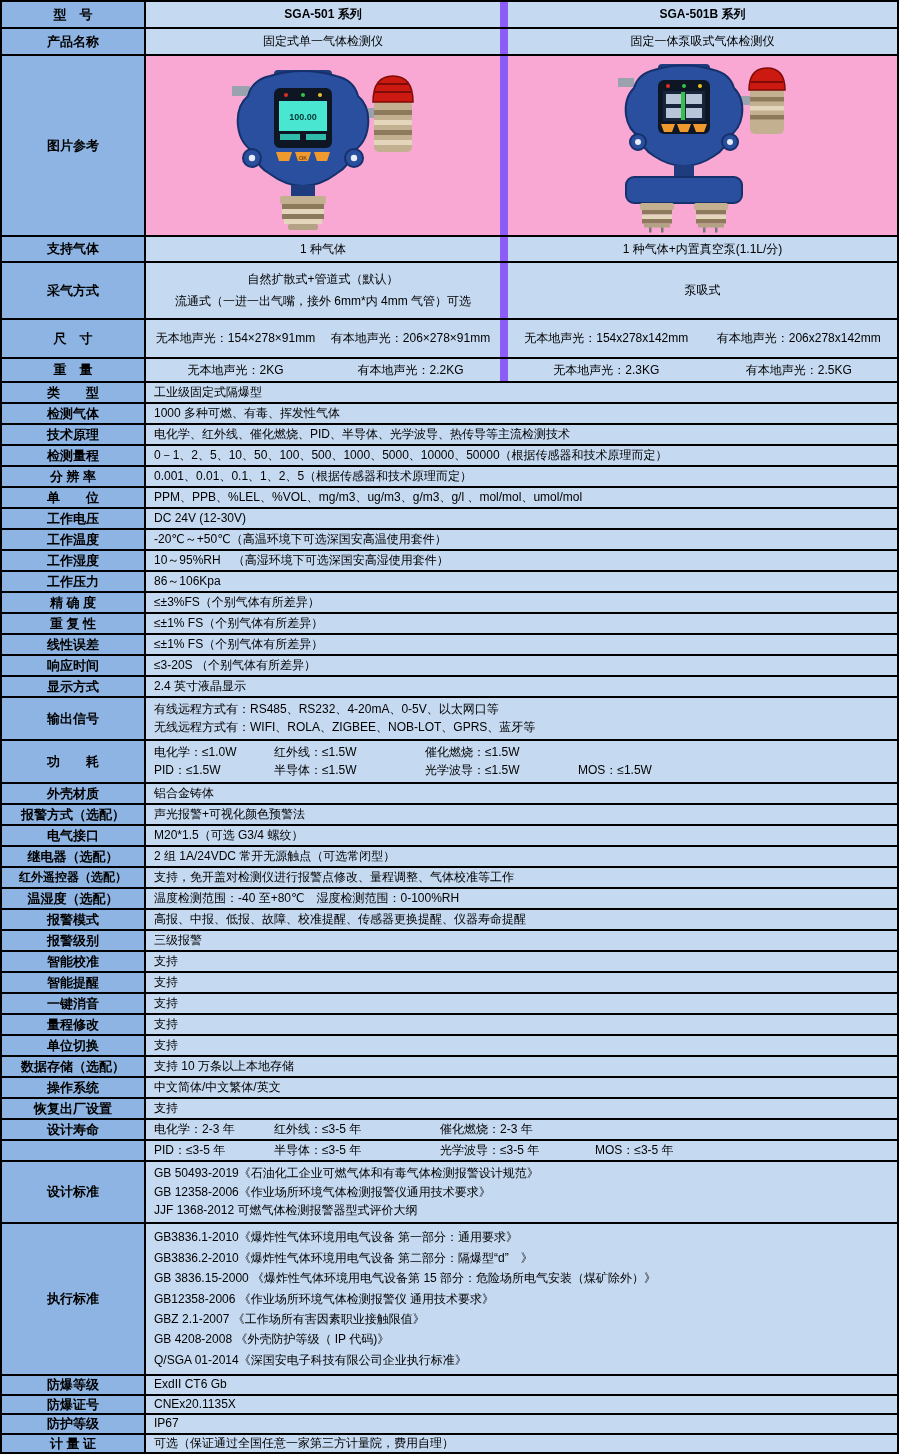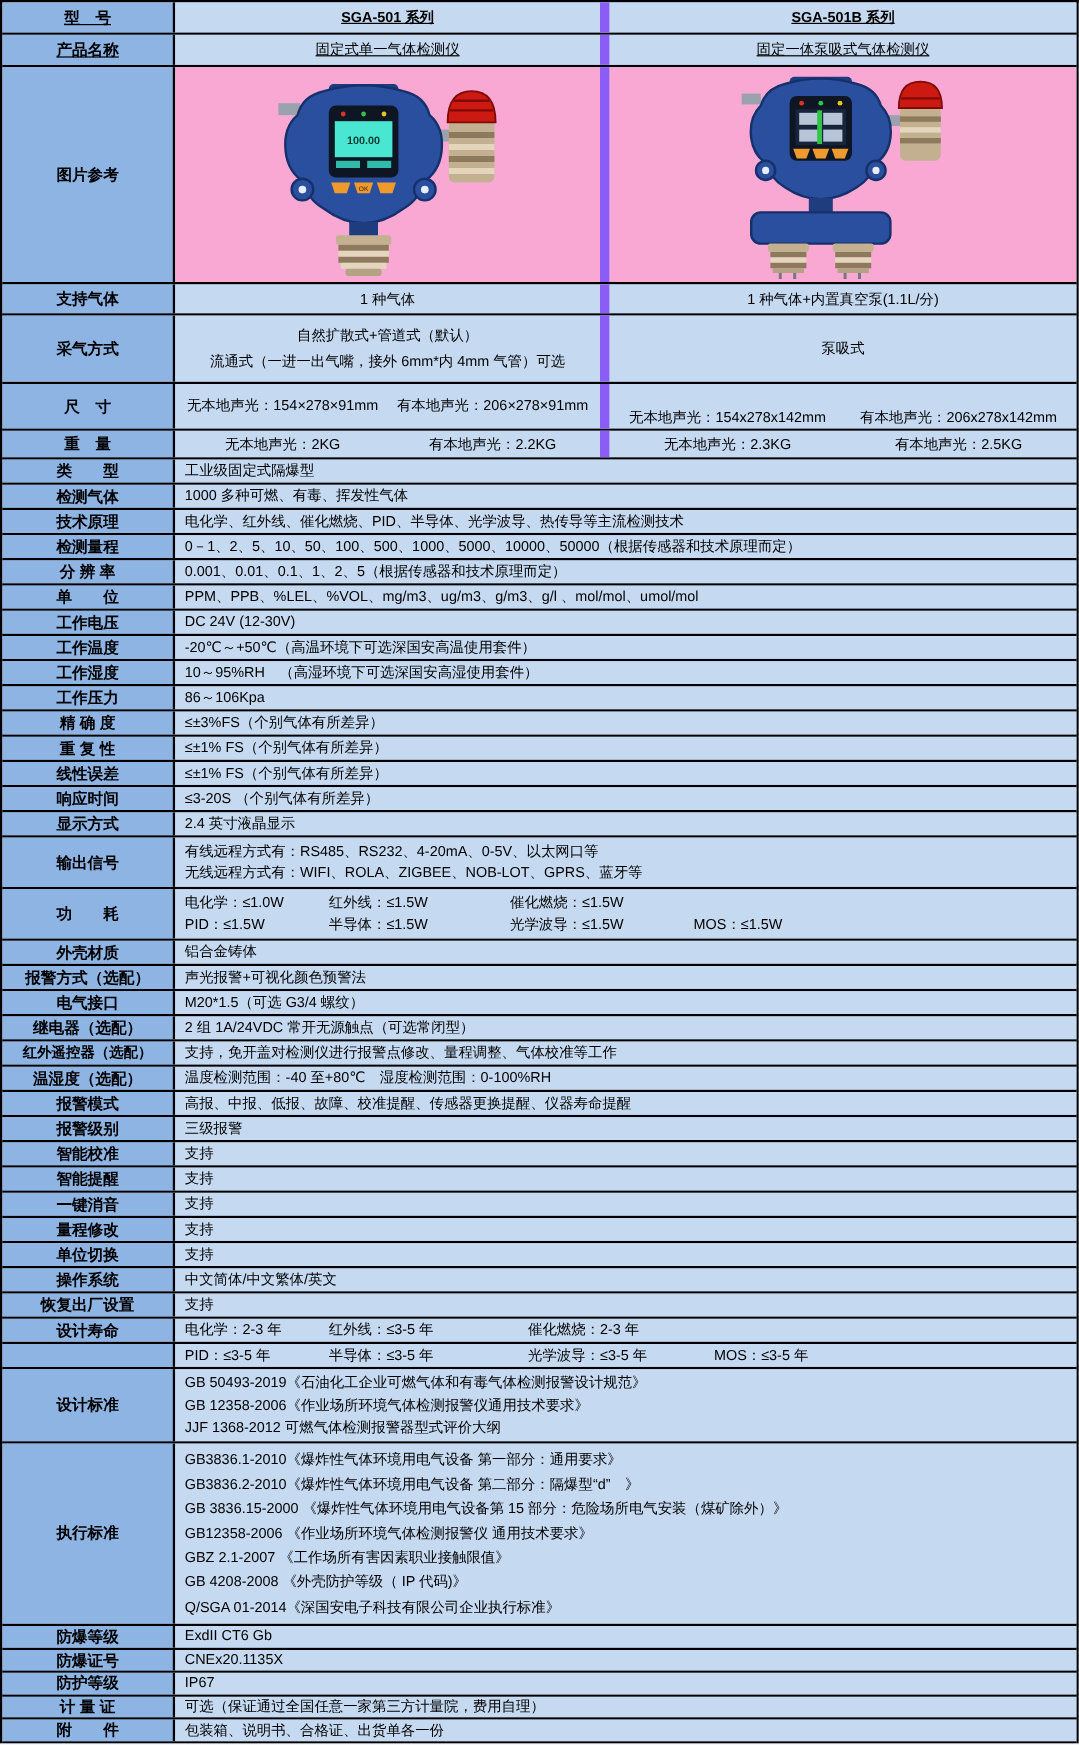--- a/index.html
+++ b/index.html
@@ -18,21 +18,21 @@
   .vcol{flex-direction:column;justify-content:space-evenly;align-items:stretch;}
   .vcol > div{text-align:center;}
   .lines{flex-direction:column;justify-content:space-evenly;align-items:stretch;}
   .lines > div{text-align:left;}
   .segwrap{display:flex;width:100%;}
   .seg{flex:1 1 50%;text-align:center;}
   .pline{display:flex;width:100%;}
   .pc1{flex:0 0 120px;} .pc2{flex:0 0 151px;} .pc3{flex:0 0 153px;} .pc4{flex:1 1 auto;}
   .lc1{flex:0 0 120px;} .lc2{flex:0 0 166px;} .lc3{flex:0 0 155px;} .lc4{flex:1 1 auto;}
   
-  .h-model .lbl,.h-model .val{min-height:25px;text-decoration:underline;}
+  .h-model .lbl,.h-model .val{min-height:25px;}
   .h-img .val{min-height:179px;}
   .h-gas .lbl,.h-gas .val{min-height:24px;}
   .h-samp .val,.h-samp .lbl{min-height:55px;}
   .h-size .lbl,.h-size .val{min-height:23px;}
   .h-wt .lbl,.h-wt .val{min-height:22px;}
   .h-std .lbl,.h-std .val{min-height:19px;}
   .h-dbl .lbl,.h-dbl .val{min-height:41px;}
   .h-des .lbl,.h-des .val{min-height:60px;}
   .h-exec .lbl,.h-exec .val{min-height:150px;}
   .h-bot .lbl,.h-bot .val{min-height:17px;}
@@ -187,21 +187,21 @@
   </div>
 
   <div class="row h-size">
     <div class="lbl">尺　寸</div>
     <div class="val colL split" style="padding:11px 2px;">
       <div class="segwrap">
         <div class="seg">无本地声光：154×278×91mm</div>
         <div class="seg">有本地声光：206×278×91mm</div>
       </div>
     </div>
-    <div class="val colR" style="padding:1px 2px;align-items:flex-end;">
+    <div class="val colR" style="padding:1px 2px;">
       <div class="segwrap">
         <div class="seg">无本地声光：154x278x142mm</div>
         <div class="seg">有本地声光：206x278x142mm</div>
       </div>
     </div>
   </div>
 
   <div class="row h-wt">
     <div class="lbl">重　量</div>
     <div class="val colL split" style="padding:1px 2px;">
@@ -348,20 +348,24 @@
       <div class="lbl">一键消音</div>
       <div class="val full">支持</div>
     </div>
   <div class="row h-std">
       <div class="lbl">量程修改</div>
       <div class="val full">支持</div>
     </div>
   <div class="row h-std">
       <div class="lbl">单位切换</div>
       <div class="val full">支持</div>
+    </div>
+  <div class="row h-std">
+      <div class="lbl">数据存储（选配）</div>
+      <div class="val full">支持 10 万条以上本地存储</div>
     </div>
   <div class="row h-std">
       <div class="lbl">操作系统</div>
       <div class="val full">中文简体/中文繁体/英文</div>
     </div>
   <div class="row h-std">
       <div class="lbl">恢复出厂设置</div>
       <div class="val full">支持</div>
     </div>
 

